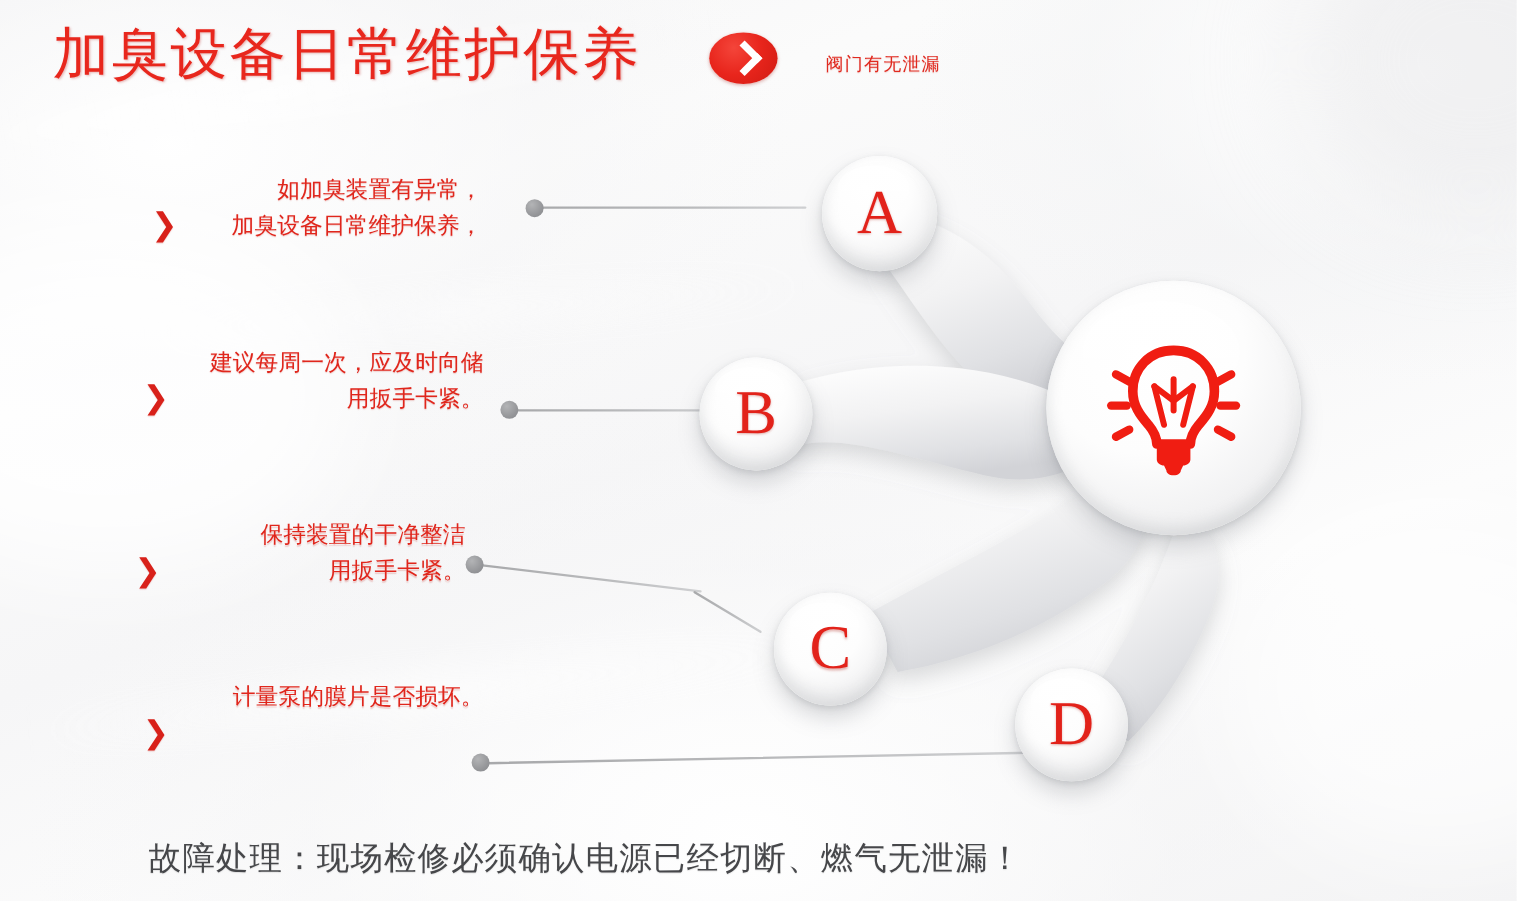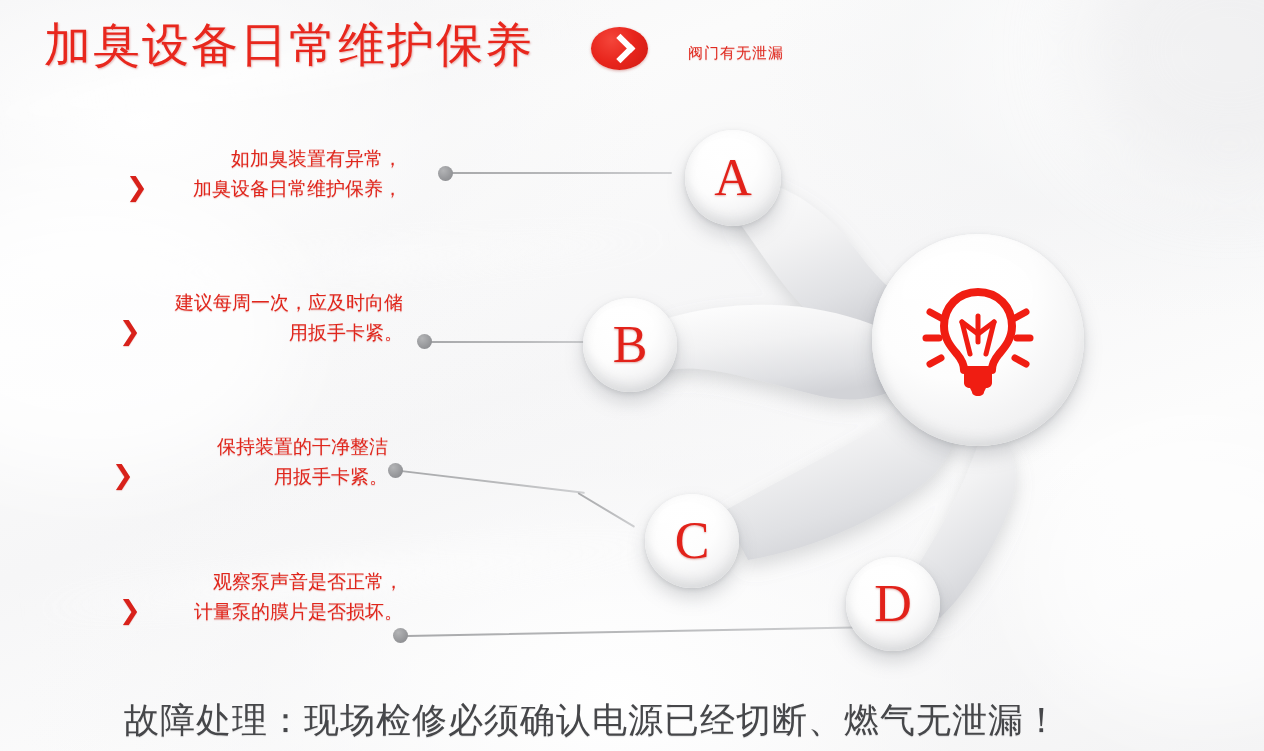--- a/index.html
+++ b/index.html
@@ -172,21 +172,21 @@
     width: 120px;
     height: 120px;
   }
 
   
   .footer-note {
     position: absolute;
     left: 124px;
     top: 697px;
     font-family: Liberation Sans, sans-serif;
-    font-size: 35px;
+    font-size: 27px;
     color: #46474a;
     letter-spacing: 1px;
     white-space: nowrap;
     text-shadow: 0 1px 1px rgba(0,0,0,0.10);
   }
 </style>
 </head>
 <body>
 
 <div id="stage">
@@ -266,21 +266,20 @@
   </div>
 
   <div class="note" style="left:138px; top:432px; width:250px;">
     <span class="chevbullet" style="top:30px;">❯</span>
     <span class="ln">保持装置的干净整洁</span>
     <span class="ln">用扳手卡紧。</span>
   </div>
 
   <div class="note" style="left:145px; top:567px; width:258px;">
     <span class="chevbullet" style="top:30px;">❯</span>
-    <span class="ln">观察泵声音是否正常，</span>
     <span class="ln">计量泵的膜片是否损坏。</span>
   </div>
 
   <div class="node" style="left:685px; top:130px; width:96px; height:96px;">
     <span class="node-letter" style="font-size:52px;">A</span>
   </div>
 
   <div class="node" style="left:583px; top:298px; width:94px; height:94px;">
     <span class="node-letter" style="font-size:52px;">B</span>
   </div>

